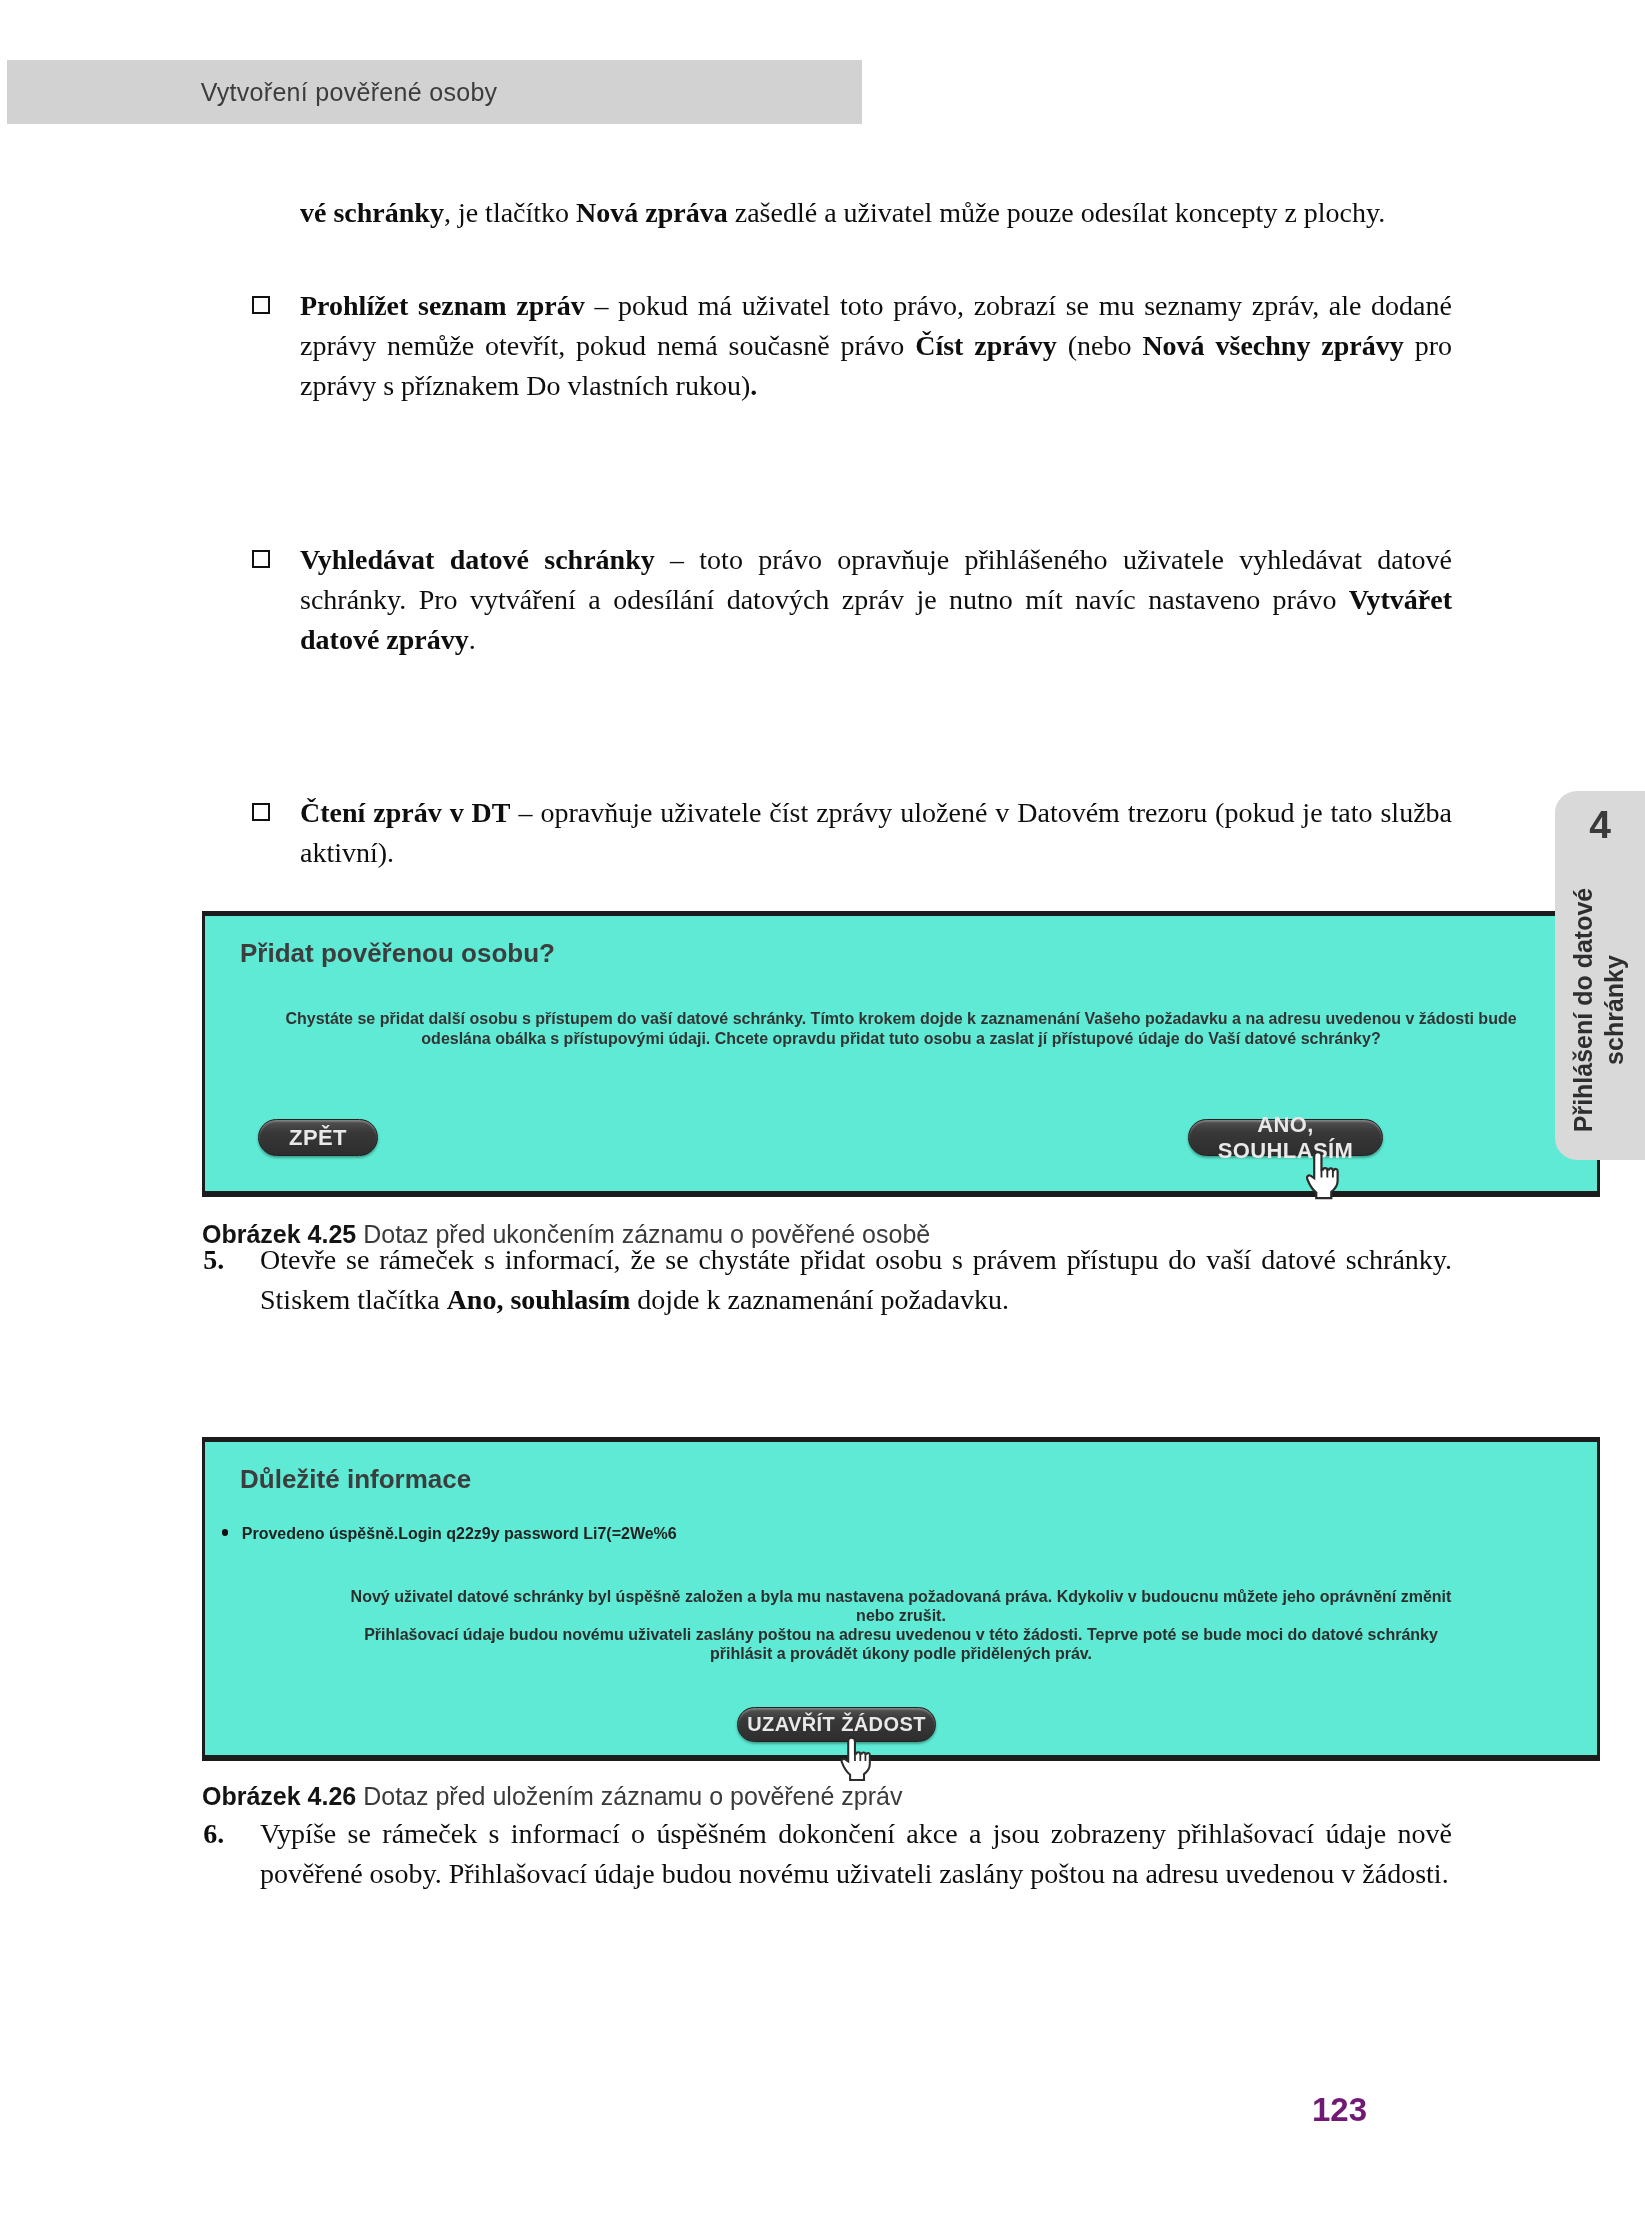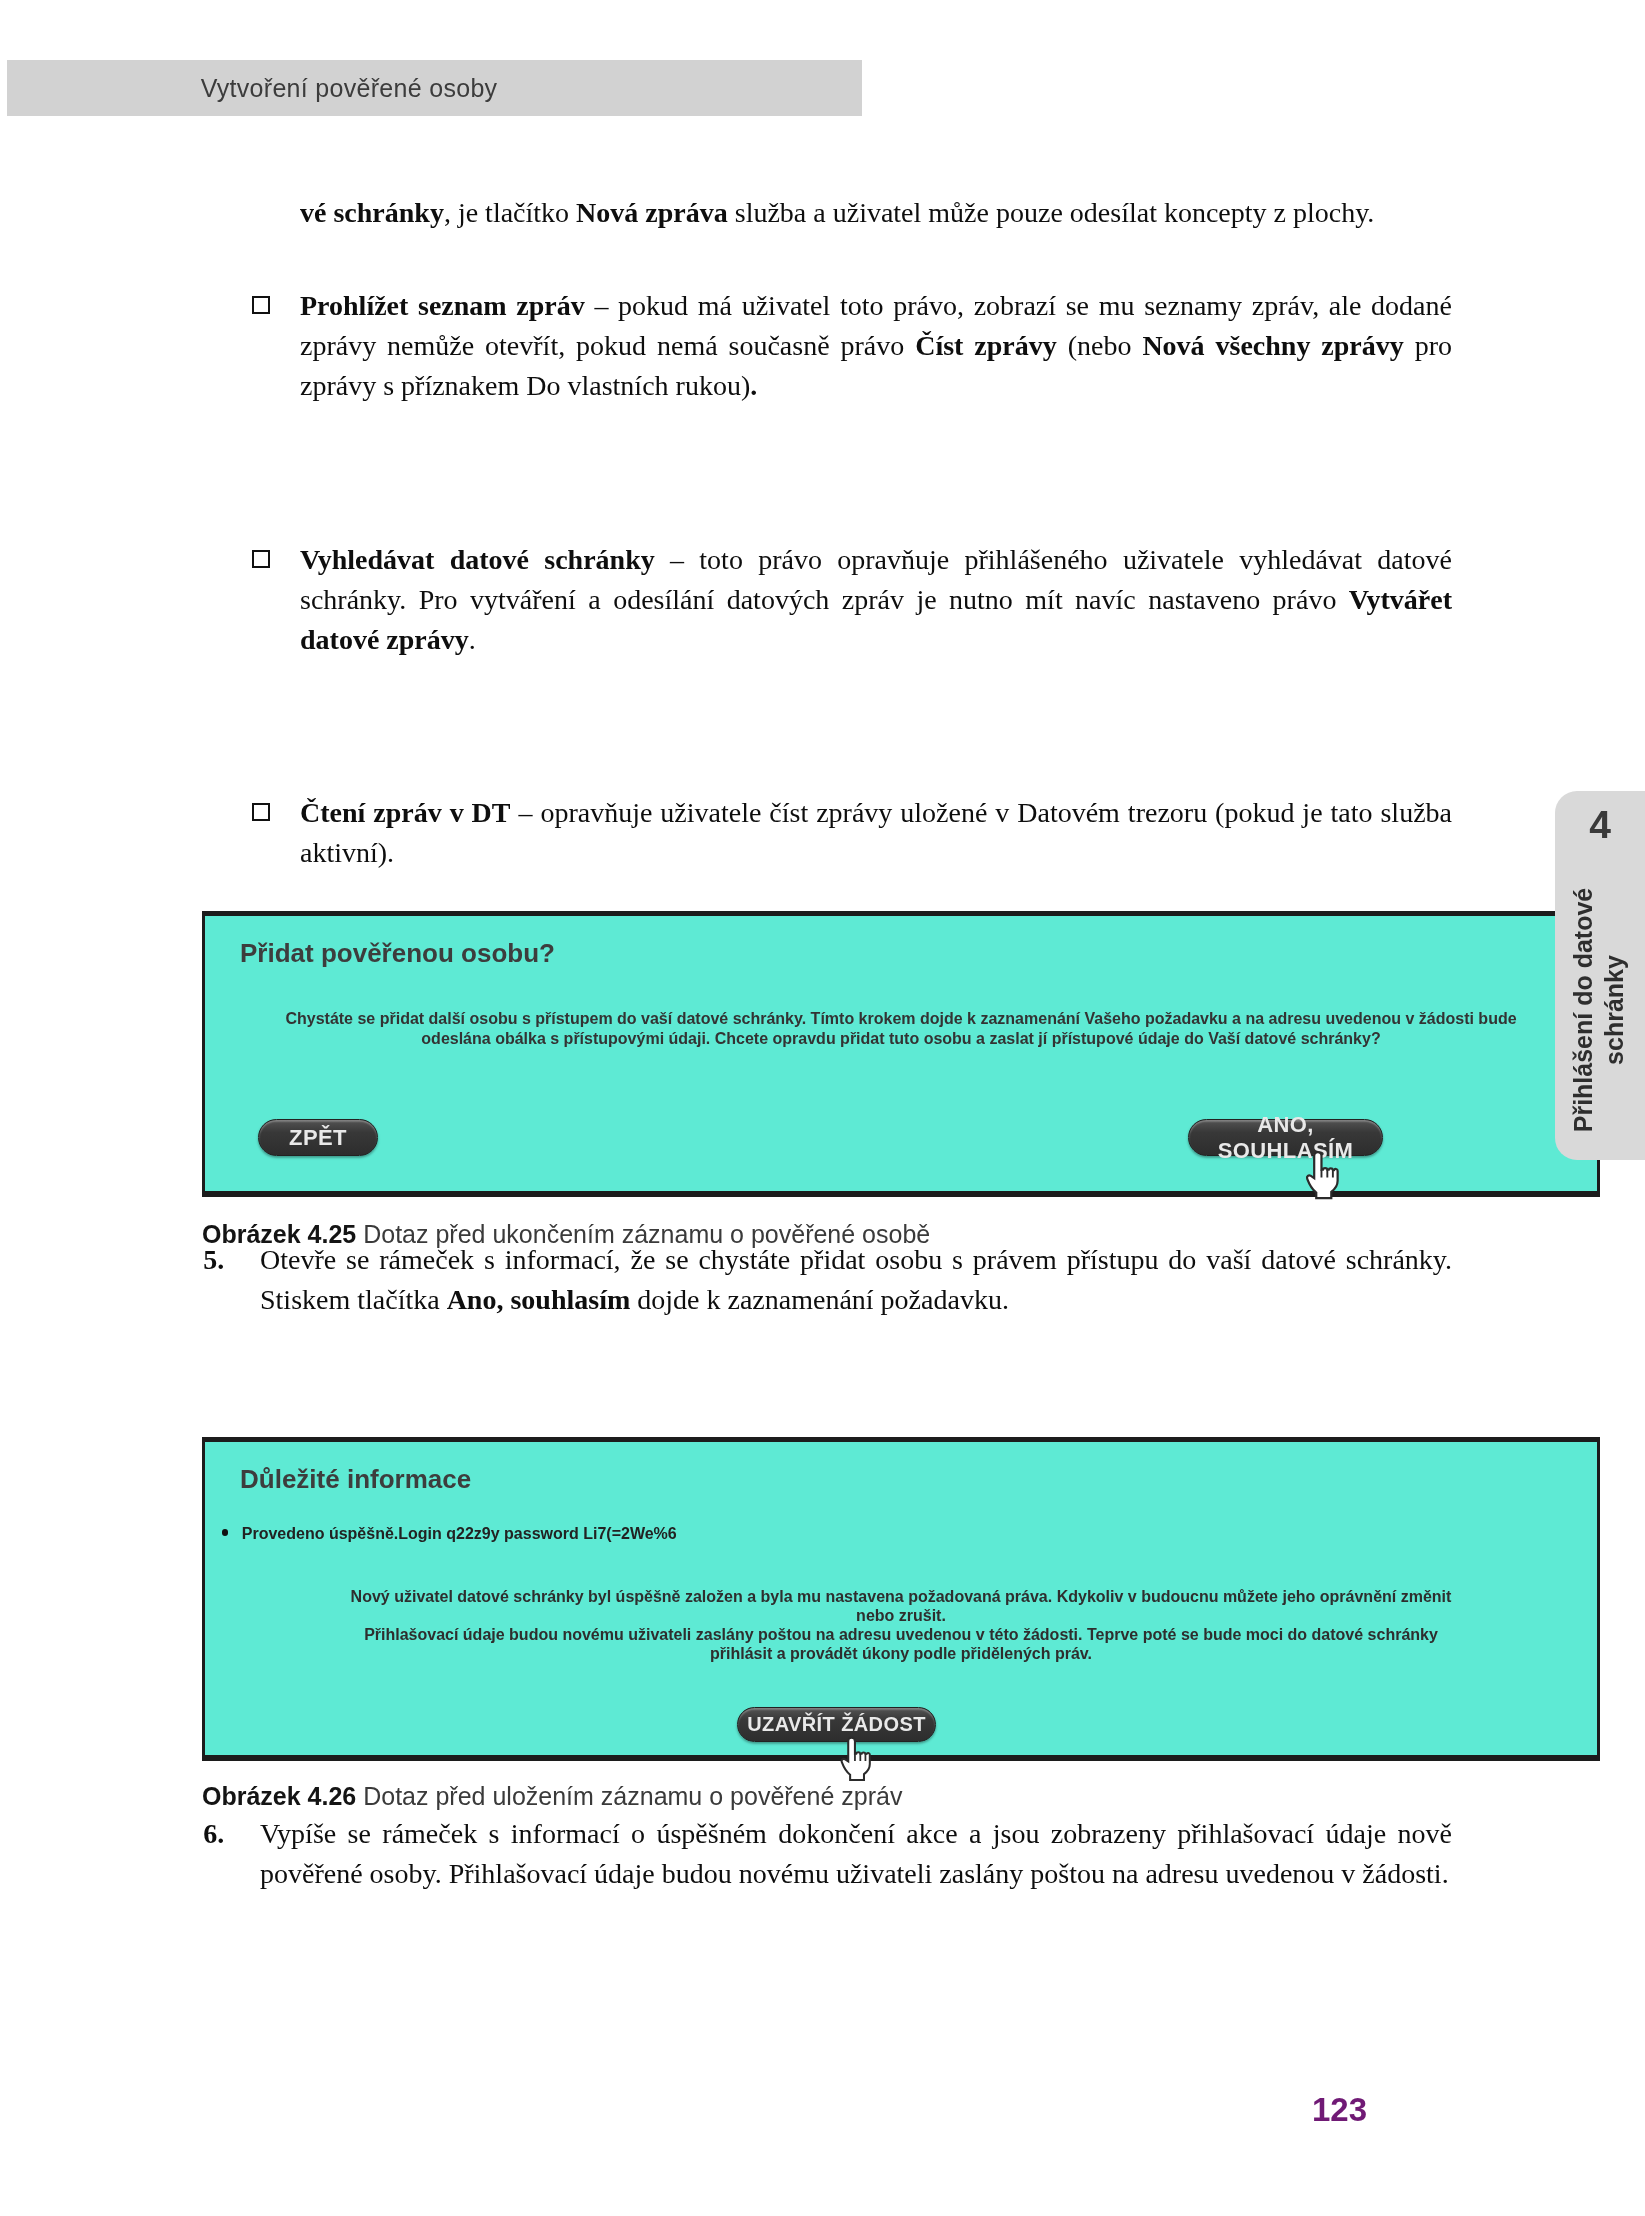--- a/index.html
+++ b/index.html
@@ -2,21 +2,21 @@
 <html lang="cs" style="font-size:13.4px"><head>
 <meta charset="utf-8">
 <style>
   * { box-sizing: border-box; margin: 0; padding: 0; }
   html, body { background: #ffffff; }
   body { width: 1646px; height: 2216px; position: relative; font-family: "Liberation Serif", serif; }
 
   .page { position: absolute; inset: 0; background: #fff; overflow: hidden; }
 
   
-  .header-bar { position: absolute; left: 6.7px; top: 60px; width: 855px; height: 56px; background: #d2d2d2; }
+  .header-bar { position: absolute; left: 6.7px; top: 60px; width: 855px; height: 64px; background: #d2d2d2; }
   .header-bar .ht {
     position: absolute; left: 194px; top: 50%; transform: translateY(-50%);
     font-family: "Liberation Sans", sans-serif; font-size: 25px; color: #3c3c3c; letter-spacing: 0.3px;
   }
 
   
   .blk { position: absolute; left: 200px; width: 1252px; font-size: 28px; line-height: 40px; color: #0e0e0e; text-align: justify; }
   .blk b { font-weight: bold; }
   .indent { padding-left: 100px; }
   .check { position: relative; padding-left: 100px; }
@@ -68,21 +68,21 @@
 </style>
 </head>
 <body>
 
 <div class="page">
 
   <div class="header-bar">
     <span class="ht">Vytvoření pověřené osoby</span>
   </div>
 
-  <div class="blk indent" style="top:193px"><b>vé schránky</b><span>, je tlačítko </span><b>Nová zpráva</b><span> služba a uživatel může pouze odesílat koncepty z plochy.</span></div>
+  <div class="blk indent" style="top:193px"><b>vé schránky</b><span>, je tlačítko </span><b>Nová zpráva</b><span> zašedlé a uživatel může pouze odesílat koncepty z plochy.</span></div>
 
   <div class="blk check" style="top:286px">
     <span class="cbox"></span>
     <span><b>Prohlížet seznam zpráv</b><span> – pokud má uživatel toto právo, zobrazí se mu seznamy zpráv, ale dodané zprávy nemůže otevřít, pokud nemá současně právo </span><b>Číst zprávy</b><span> (nebo </span><b>Nová všechny zprávy</b><span> pro zprávy s příznakem Do vlastních rukou)</span><b>.</b></span>
   </div>
   <div class="blk check" style="top:420px">
     <span class="cbox"></span>
     <span><b>Vyhledávat datové schránky</b><span> – toto právo opravňuje přihlášeného uživatele vyhledávat datové schránky. Pro vytváření a odesílání datových zpráv je nutno mít navíc nastaveno právo </span><b>Vytvářet datové zprávy</b><span>.</span></span>
   </div>
   <div class="blk check" style="top:553px">

